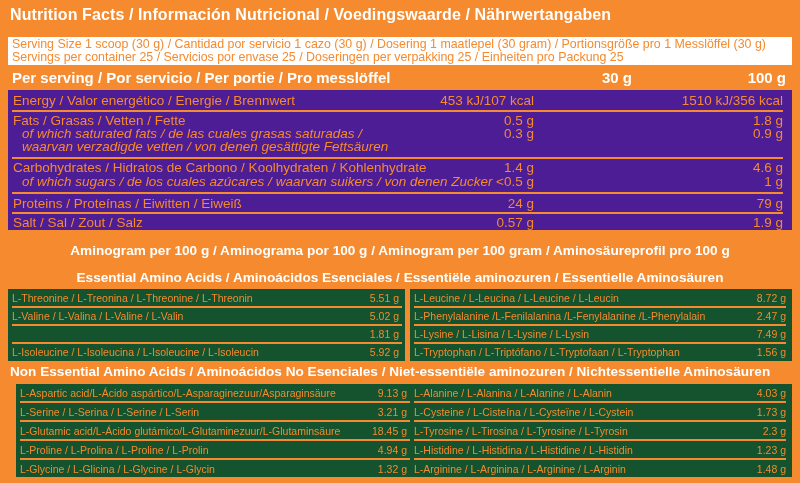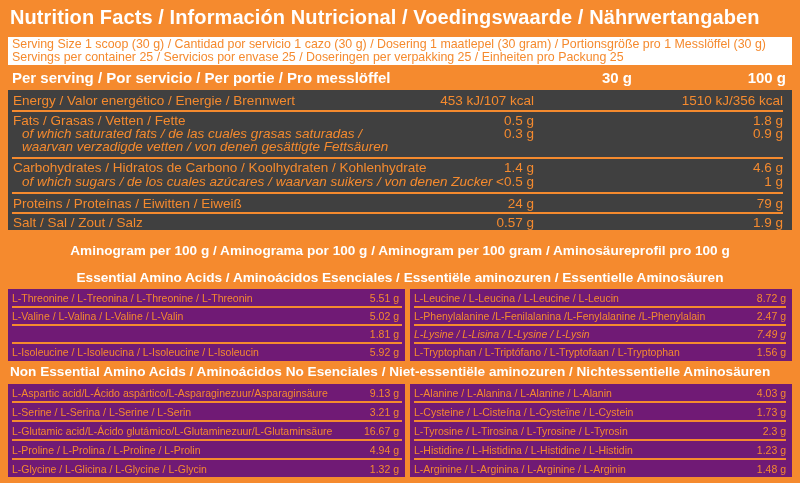--- a/index.html
+++ b/index.html
@@ -1,40 +1,40 @@
 <!DOCTYPE html>
 <html><head>
 <meta charset="utf-8">
 <style>
   * { box-sizing: border-box; margin: 0; padding: 0; }
   html, body { width: 800px; height: 483px; overflow: hidden; background: #f58a2e; }
   body { font-family: "Liberation Sans", sans-serif; color: #f58a2e; }
   .wrap { position: relative; width: 800px; height: 483px; background: #f58a2e; }
 
-  .title { position: absolute; left: 10px; top: 6px; font-size: 20px; font-weight: bold; color: #fff; letter-spacing: 0.1px; }
+  .title { position: absolute; left: 10px; top: 6px; font-size: 16px; font-weight: bold; color: #fff; letter-spacing: 0.1px; }
 
   .serving-box { position: absolute; left: 8px; top: 37px; width: 784px; height: 28px; background: #fff; padding: 1px 4px; font-size: 12.4px; line-height: 13px; color: #f58a2e; }
 
   .per-head { position: absolute; left: 8px; top: 68px; width: 784px; height: 20px; color: #fff; font-weight: bold; font-size: 15px; line-height: 20px; }
   .per-head .lbl { position: absolute; left: 4px; }
   .per-head .c30 { position: absolute; right: 160px; }
   .per-head .c100 { position: absolute; right: 6px; }
 
-  .nut-box { position: absolute; left: 8px; top: 90px; width: 784px; height: 140px; background: #404040; }
+  .nut-box { position: absolute; left: 8px; top: 90px; width: 784px; height: 140px; background: #4c1d95; }
   .nrow { position: absolute; left: 0; width: 784px; font-size: 13.5px; line-height: 13px; }
   .nrow .l { position: absolute; left: 5px; white-space: nowrap; }
   .nrow .v30 { position: absolute; right: 258px; text-align: right; white-space: nowrap; }
   .nrow .v100 { position: absolute; right: 9px; text-align: right; white-space: nowrap; }
   .nrow .sub { font-style: italic; }
   .hline { position: absolute; left: 4px; width: 771px; height: 2px; background: #f58a2e; }
 
   .amino-head { position: absolute; left: 0; width: 800px; text-align: center; color: #fff; font-weight: bold; font-size: 13.6px; }
 
   .amino-table { position: absolute; left: 8px; width: 784px; }
-  .acol { position: absolute; top: 0; background: #701a75; }
+  .acol { position: absolute; top: 0; background: #14532d; }
   .arow { position: absolute; left: 0; height: 18px; font-size: 10.5px; line-height: 18px; }
   .arow .n { position: absolute; left: 4px; white-space: nowrap; }
   .arow .v { position: absolute; right: 6px; white-space: nowrap; }
   .asep { position: absolute; left: 4px; height: 2px; background: #f58a2e; }
 
   .ne-head { position: absolute; left: 10px; top: 364px; color: #fff; font-weight: bold; font-size: 13.6px; }
 </style>
 </head>
 <body>
 
@@ -130,49 +130,49 @@
       <div class="arow" style="top:0; width:382px;">
         <span class="n">L-Leucine / L-Leucina / L-Leucine / L-Leucin</span>
         <span class="v">8.72 g</span>
       </div>
       <div class="asep" style="top:17px; width:372px;"></div>
       <div class="arow" style="top:18px; width:382px;">
         <span class="n">L-Phenylalanine /L-Fenilalanina /L-Fenylalanine /L-Phenylalain</span>
         <span class="v">2.47 g</span>
       </div>
       <div class="asep" style="top:35px; width:372px;"></div>
-      <div class="arow" style="top:36px; width:382px;font-style:italic;">
+      <div class="arow" style="top:36px; width:382px;">
         <span class="n">L-Lysine / L-Lisina / L-Lysine / L-Lysin</span>
         <span class="v">7.49 g</span>
       </div>
       <div class="asep" style="top:53px; width:372px;"></div>
       <div class="arow" style="top:54px; width:382px;">
         <span class="n">L-Tryptophan / L-Triptófano / L-Tryptofaan / L-Tryptophan</span>
         <span class="v">1.56 g</span>
       </div>
     </div>
   </div>
 
   <div class="ne-head">Non Essential Amino Acids / Aminoácidos No Esenciales / Niet-essentiële aminozuren / Nichtessentielle Aminosäuren</div>
 
   <div class="amino-table" style="top:384px; height:93px;">
-    <div class="acol" style="left:0; width:397px; height:93px;">
+    <div class="acol" style="left:8px; width:397px; height:93px;">
       <div class="arow" style="top:0; width:397px;">
         <span class="n">L-Aspartic acid/L-Ácido aspártico/L-Asparaginezuur/Asparaginsäure</span>
         <span class="v">9.13 g</span>
       </div>
       <div class="asep" style="top:17px; width:390px;"></div>
       <div class="arow" style="top:19px; width:397px;">
         <span class="n">L-Serine / L-Serina / L-Serine / L-Serin</span>
         <span class="v">3.21 g</span>
       </div>
       <div class="asep" style="top:36px; width:390px;"></div>
       <div class="arow" style="top:38px; width:397px;">
         <span class="n">L-Glutamic acid/L-Ácido glutámico/L-Glutaminezuur/L-Glutaminsäure</span>
-        <span class="v">16.67 g</span>
+        <span class="v">18.45 g</span>
       </div>
       <div class="asep" style="top:55px; width:390px;"></div>
       <div class="arow" style="top:57px; width:397px;">
         <span class="n">L-Proline / L-Prolina / L-Proline / L-Prolin</span>
         <span class="v">4.94 g</span>
       </div>
       <div class="asep" style="top:74px; width:390px;"></div>
       <div class="arow" style="top:76px; width:397px;padding-left:40px;">
         <span class="n">L-Glycine / L-Glicina / L-Glycine / L-Glycin</span>
         <span class="v">1.32 g</span>

